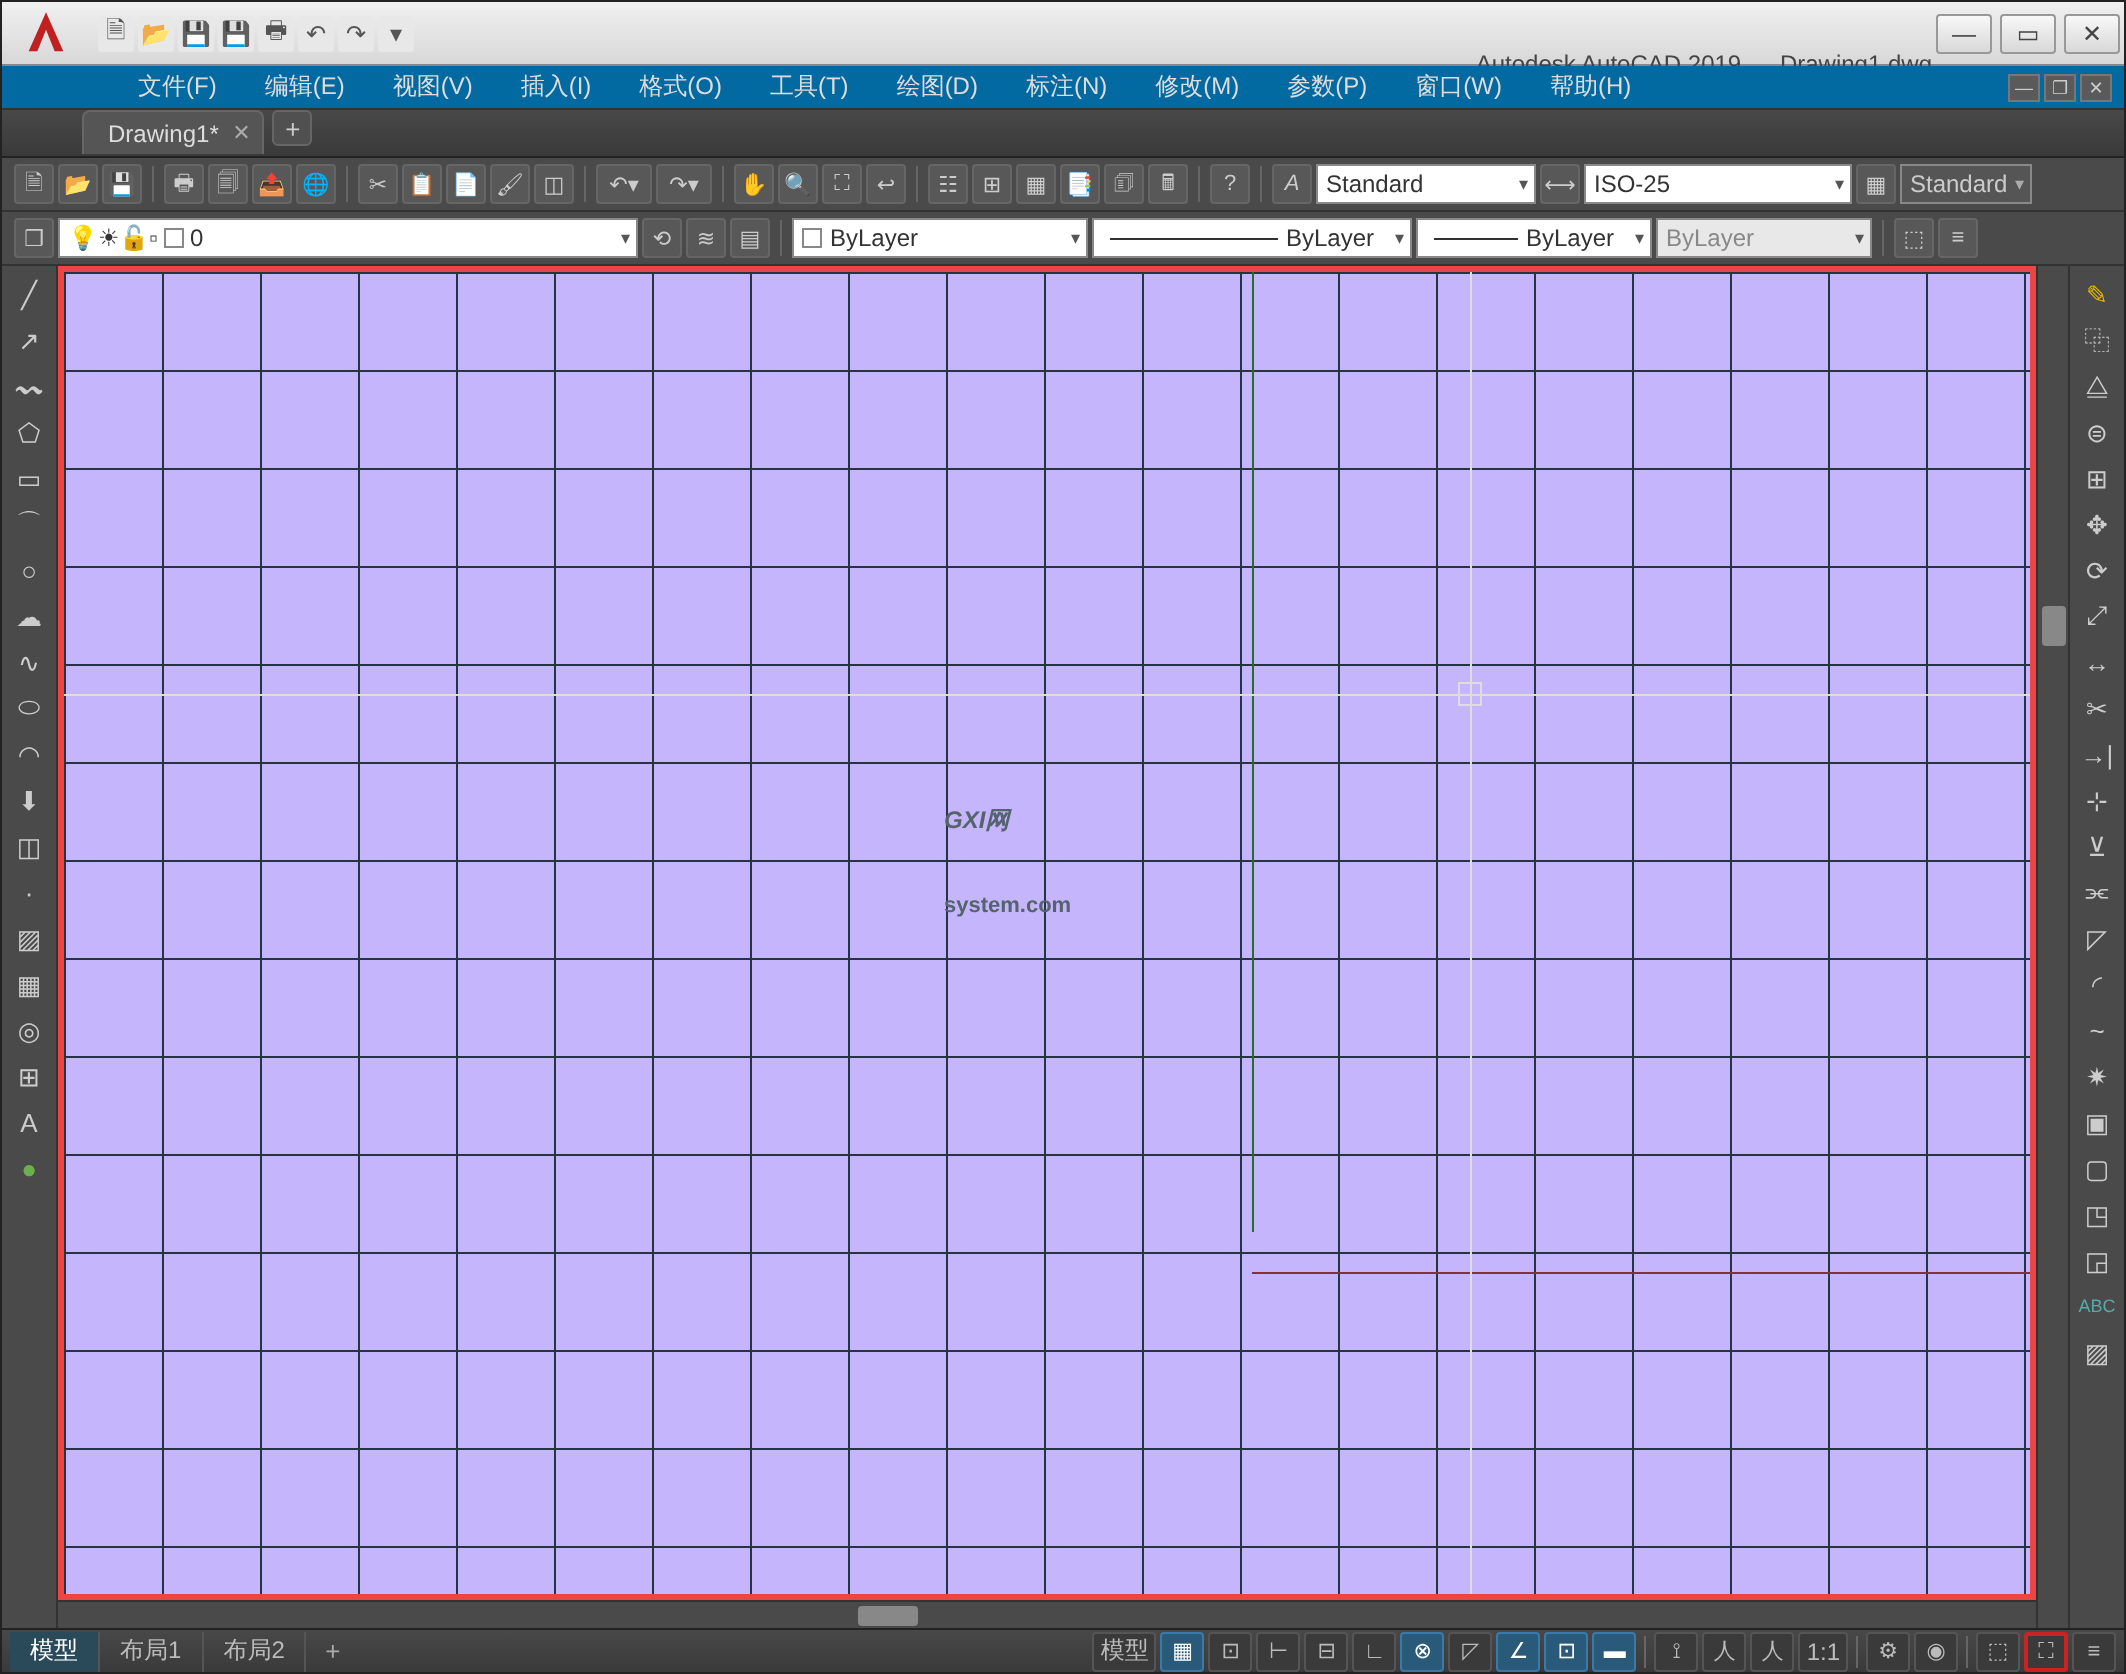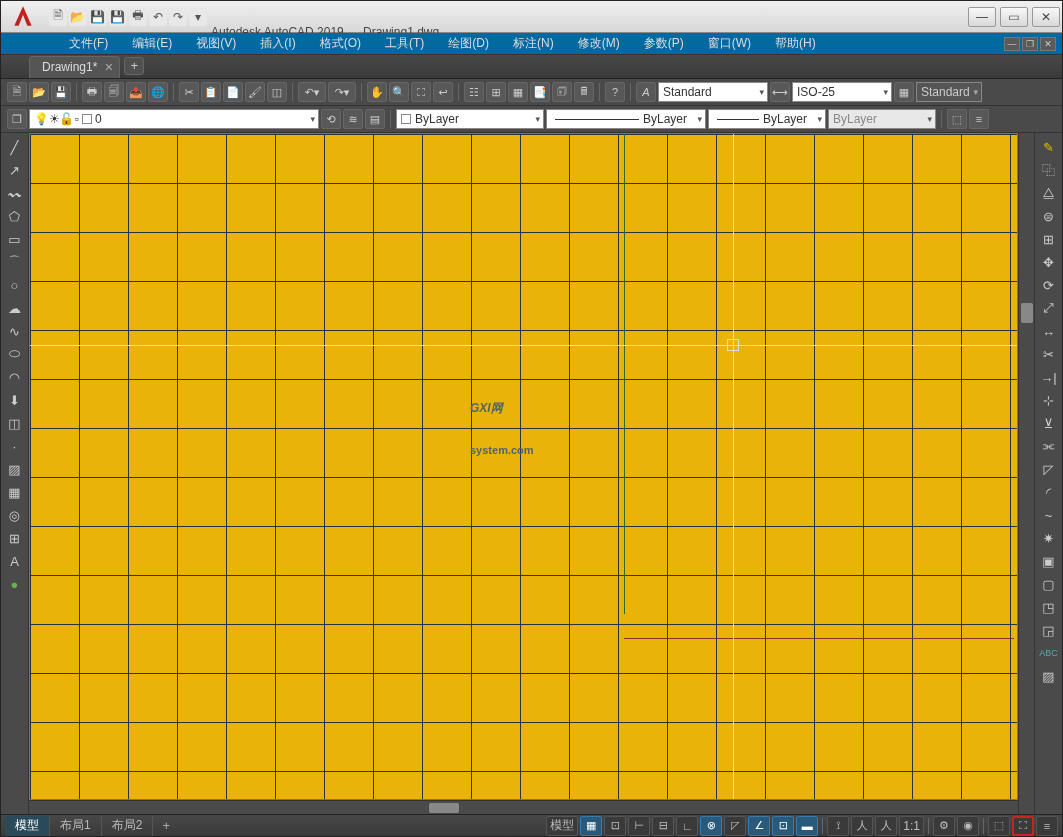--- a/index.html
+++ b/index.html
@@ -6,34 +6,34 @@
 body { width: 1063px; height: 837px; background: #4a4a4a; overflow: hidden; }
 
 .window { width: 100%; height: 100%; border: 1px solid #222; display: flex; flex-direction: column; }
 
 
 .titlebar { height: 32px; background: linear-gradient(#f0f0f0, #d8d8d8); display: flex; align-items: center; border-bottom: 1px solid #888; }
 .app-logo { width: 36px; height: 28px; margin: 2px 4px; display: flex; align-items: center; justify-content: center; }
 .app-logo svg { width: 26px; height: 26px; }
 .qat { display: flex; gap: 2px; padding: 0 4px; }
 .qat-btn { width: 18px; height: 18px; background: #e8e8e8; border: 1px solid transparent; border-radius: 2px; display: flex; align-items: center; justify-content: center; color: #555; cursor: pointer; }
-.title-center { flex: 1; text-align: left; color: #444; font-size: 12px; margin-top: 31px; }
+.title-center { flex: 1; text-align: right; color: #444; font-size: 12px; margin-top: 31px; }
 .title-center .fname { margin-left: 16px; }
 .win-controls { display: flex; }
 .win-btn { width: 28px; height: 20px; border: 1px solid #999; background: linear-gradient(#f8f8f8,#d8d8d8); margin: 0 2px; display: flex; align-items: center; justify-content: center; color: #444; cursor: pointer; border-radius: 2px; }
 
 
 .menubar { height: 22px; background: #0369a1; display: flex; align-items: center; padding-left: 56px; border-bottom: 1px solid #333; }
 .menu-item { color: #ddd; padding: 0 12px; height: 100%; display: flex; align-items: center; cursor: pointer; font-size: 12px; }
 .menu-spacer { flex: 1; }
 .mdi-controls { display: flex; padding-right: 6px; gap: 2px; }
 .mdi-btn { width: 16px; height: 14px; background: #5a5a5a; border: 1px solid #777; color: #ccc; display: flex; align-items: center; justify-content: center; font-size: 9px; cursor: pointer; }
 
 
-.filetabs { height: 24px; background: linear-gradient(#484848,#3a3a3a); display: flex; align-items: center; padding-left: 28px; border-bottom: 1px solid #222; }
+.filetabs { height: 24px; background: linear-gradient(#484848,#3a3a3a); display: flex; align-items: flex-start; padding-left: 40px; border-bottom: 1px solid #222; }
 .filetab { height: 22px; background: #555; color: #ddd; padding: 0 22px 0 12px; display: flex; align-items: center; border-radius: 4px 4px 0 0; border: 1px solid #666; border-bottom: none; position: relative; cursor: pointer; margin-right: 4px; font-size: 12px; }
 .filetab .close { position: absolute; right: 6px; color: #aaa; font-size: 11px; }
 .newtab-btn { width: 20px; height: 18px; background: #505050; border: 1px solid #666; border-radius: 3px; color: #ccc; display: flex; align-items: center; justify-content: center; cursor: pointer; font-size: 13px; margin-bottom: 2px; }
 
 
 .toolbar { background: #4a4a4a; display: flex; align-items: center; padding: 3px 6px; border-bottom: 1px solid #333; gap: 2px; }
 .tb-btn { width: 20px; height: 20px; background: #585858; border: 1px solid #666; display: flex; align-items: center; justify-content: center; color: #ccc; cursor: pointer; border-radius: 2px; font-size: 11px; }
 .tb-btn.wide { width: 28px; }
 .tb-sep { width: 1px; height: 18px; background: #666; margin: 0 3px; }
 .tb-combo { height: 20px; background: #fff; border: 1px solid #888; display: flex; align-items: center; padding: 0 4px; color: #333; font-size: 11px; position: relative; cursor: pointer; }
@@ -42,21 +42,21 @@
 .tb-combo.dark::after { color: #aaa; }
 .tb-combo.gray { background: #e8e8e8; color: #888; }
 
 
 .main { flex: 1; display: flex; overflow: hidden; background: #4a4a4a; }
 .vtoolbar { width: 28px; background: #4a4a4a; display: flex; flex-direction: column; align-items: center; padding: 4px 0; gap: 3px; border-right: 1px solid #333; }
 .vtoolbar.right { border-right: none; border-left: 1px solid #333; }
 .vt-btn { width: 20px; height: 20px; display: flex; align-items: center; justify-content: center; color: #ccc; cursor: pointer; border-radius: 2px; font-size: 13px; }
 
 .canvas-wrap { flex: 1; display: flex; flex-direction: column; position: relative; }
-.canvas { flex: 1; background: #eab308; position: relative; overflow: hidden; border: 1px solid #ef4444; }
+.canvas { flex: 1; background: #c4b5fd; position: relative; overflow: hidden; border: 3px solid #ef4444; }
 .grid-line { position: absolute; background: #243541; }
 .grid-v { width: 1px; height: 100%; top: 0; }
 .grid-h { height: 1px; width: 100%; left: 0; }
 .ucs-x { position: absolute; width: 390px; height: 1px; background: #8a3030; bottom: 160px; left: 594px; }
 .ucs-y { position: absolute; width: 1px; height: 480px; background: #2a6a2a; left: 594px; top: 0; }
 .cross-h { position: absolute; height: 1px; width: 100%; background: #ddd; top: 211px; }
 .cross-v { position: absolute; width: 1px; height: 100%; background: #ddd; left: 703px; }
 .cursor-box { position: absolute; width: 12px; height: 12px; border: 1px solid #ddd; top: 205px; left: 697px; }
 .watermark { position: absolute; left: 440px; top: 245px; color: #54636c; font-size: 36px; font-weight: bold; font-style: italic; user-select: none; }
 .watermark .sub { font-size: 11px; font-style: normal; color: #54636c; }
@@ -174,21 +174,21 @@
     <div class="tb-btn">🗊</div>
     <div class="tb-btn">🖩</div>
     <div class="tb-sep"></div>
     <div class="tb-btn">?</div>
     <div class="tb-sep"></div>
     <div class="tb-btn" style="font-style:italic">A</div>
     <div class="tb-combo" style="width:110px">
       <span>Standard</span>
     </div>
     <div class="tb-btn">⟷</div>
-    <div class="tb-combo" style="width:100px">
+    <div class="tb-combo" style="width:134px">
       <span>ISO-25</span>
     </div>
     <div class="tb-btn">▦</div>
     <div class="tb-combo dark" style="width:66px">
       <span>Standard</span>
     </div>
   </div>
 
   <div class="toolbar">
     <div class="tb-btn">❒</div>

